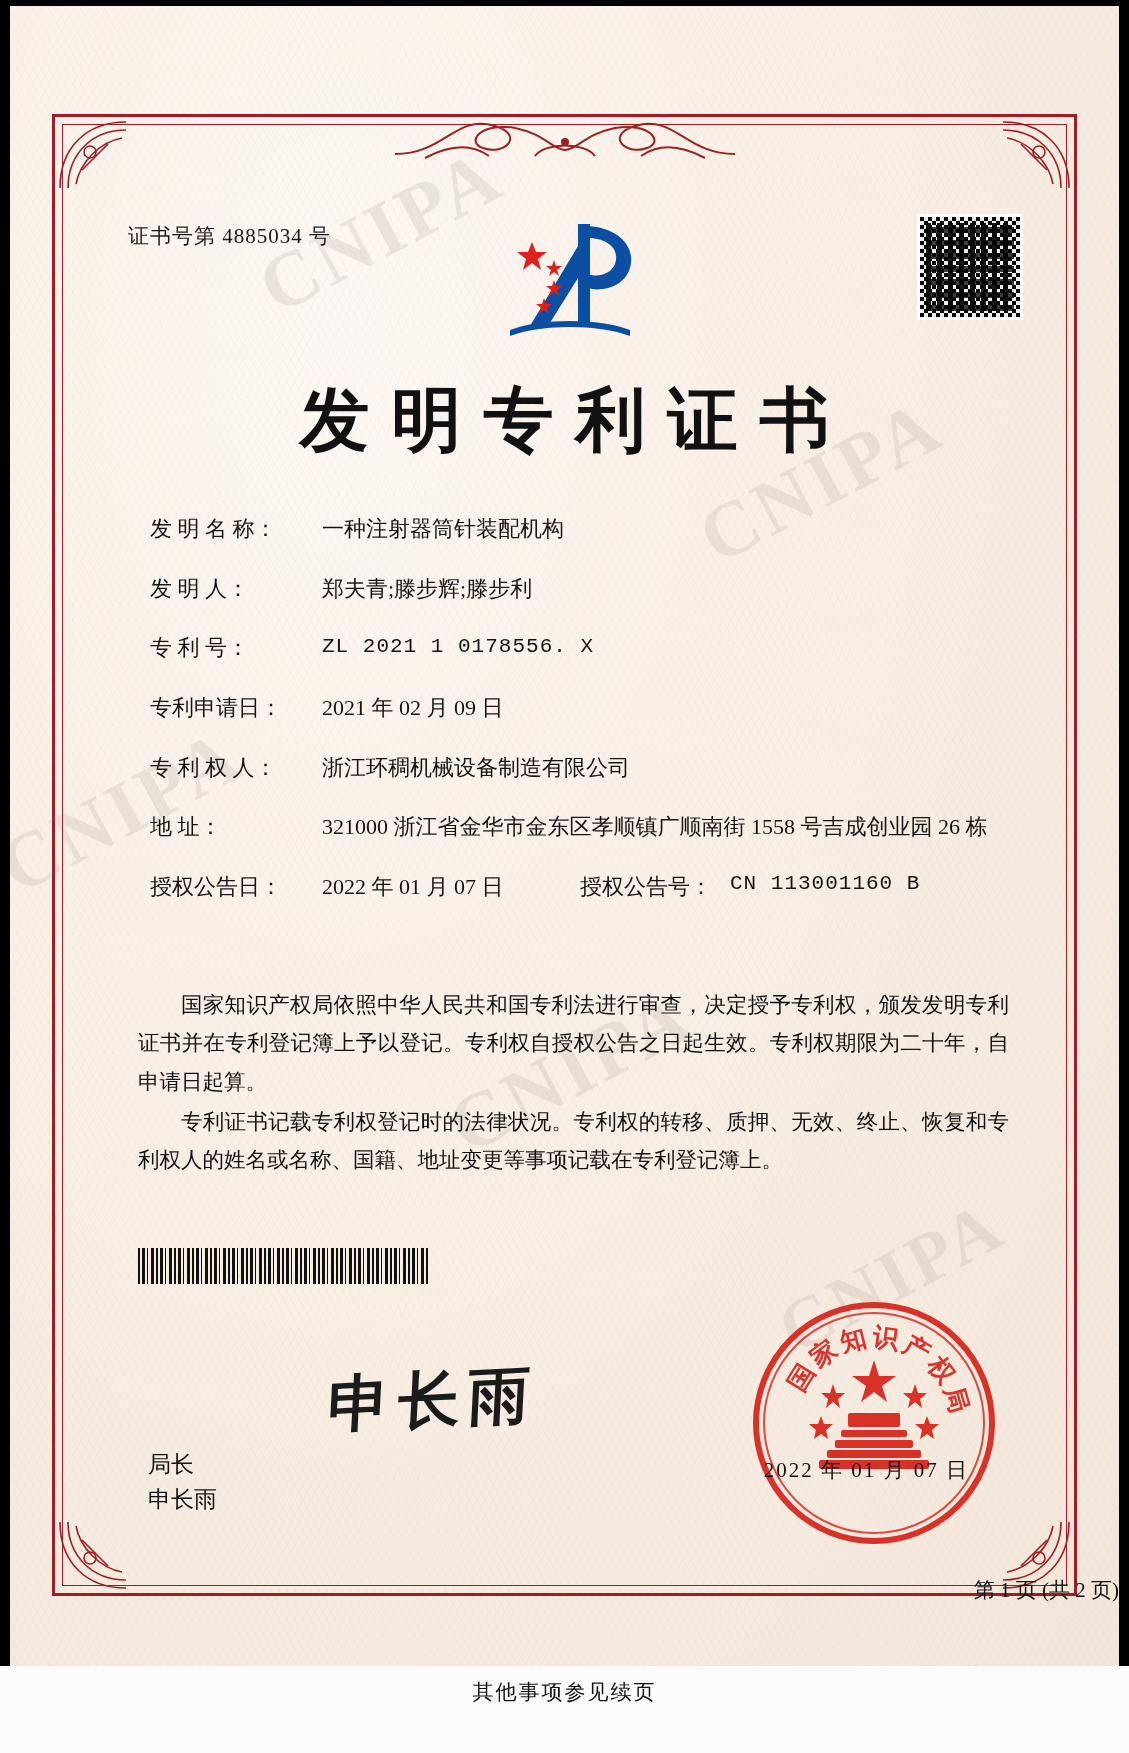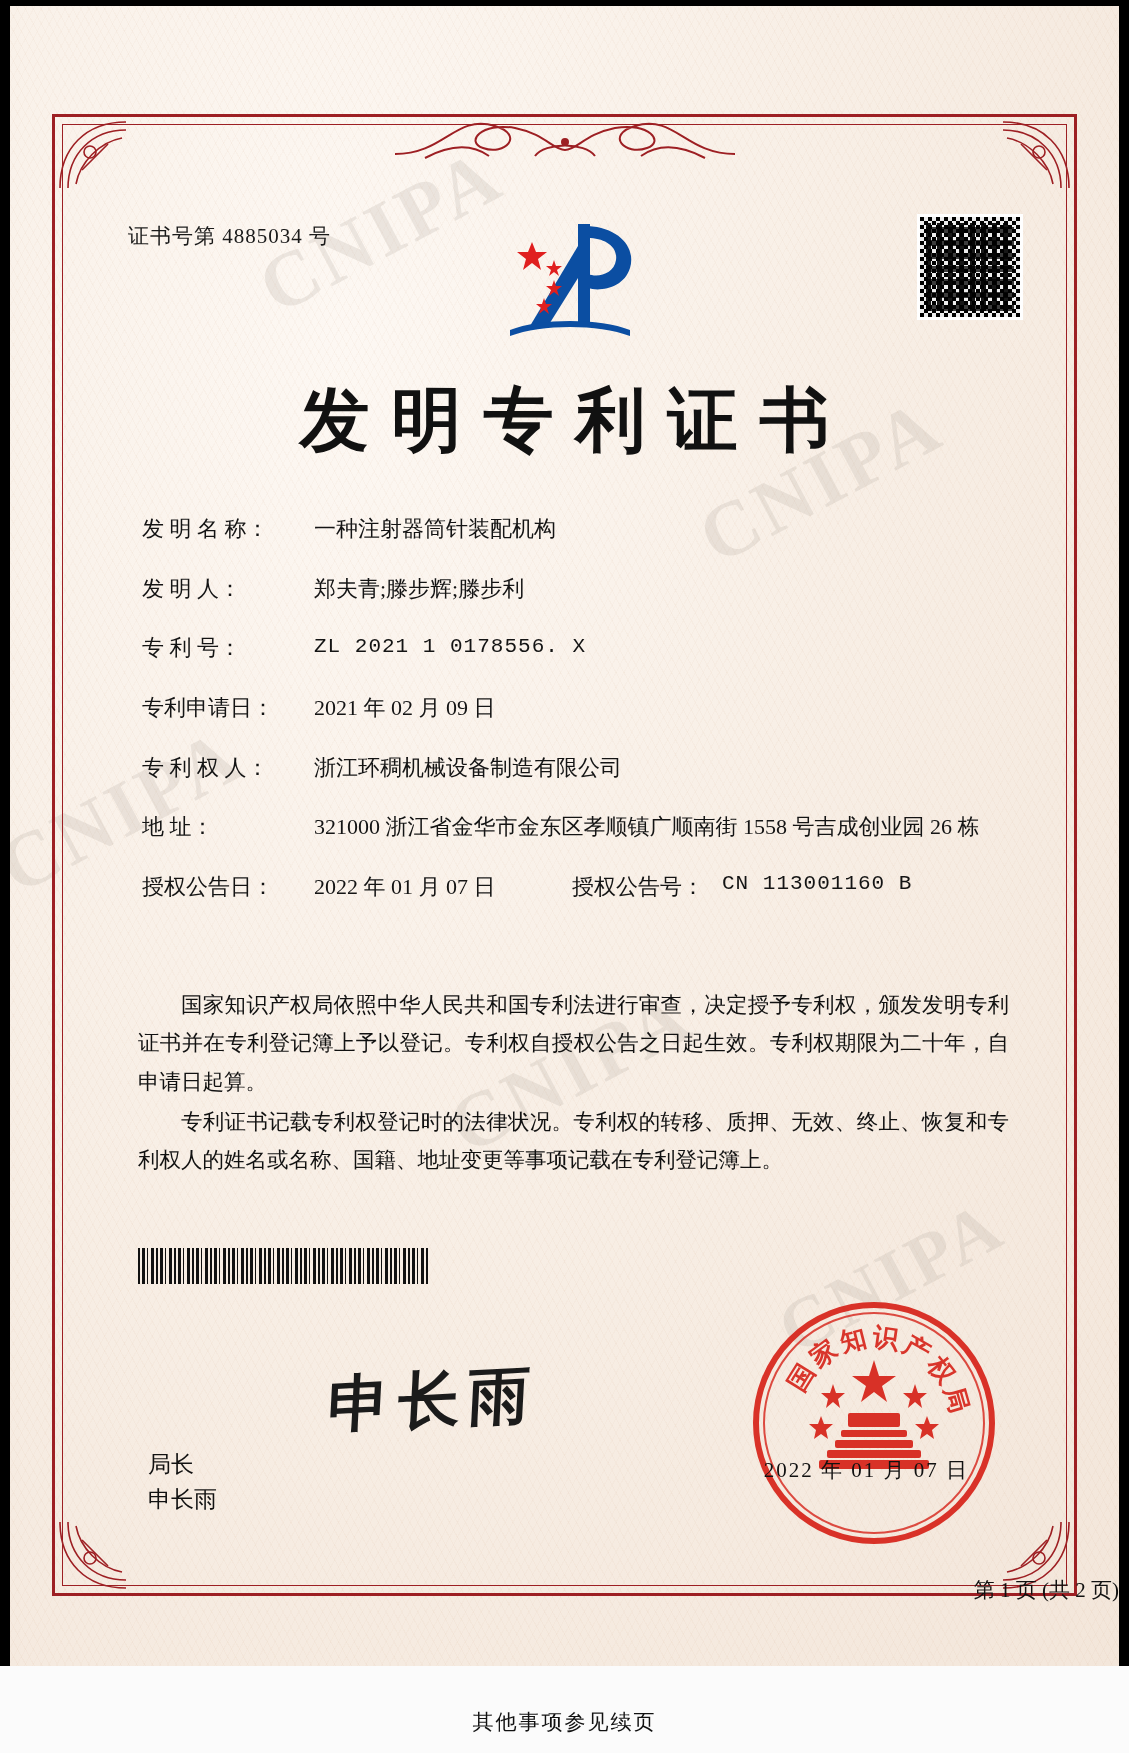--- a/index.html
+++ b/index.html
@@ -150,21 +150,21 @@
     font-size: 70px;
     font-weight: bold;
     letter-spacing: 22px;
     text-indent: 22px;
     color: #111;
     font-family: "Liberation Serif", "DejaVu Serif", serif;
   }
 
   .fields {
     position: absolute;
-    left: 132px;
+    left: 140px;
     top: 508px;
     right: 110px;
   }
   .field {
     display: flex;
     align-items: flex-start;
     margin-bottom: 30px;
     font-size: 22px;
     color: #141414;
     line-height: 1.35;
@@ -257,21 +257,20 @@
     color: #111;
   }
   .footer-note {
     position: absolute;
     left: 0; right: 0;
     top: 1678px;
     text-align: center;
     font-size: 21px;
     color: #111;
     letter-spacing: 2px;
-    margin-top: 30px;
   }
   .footer-strip {
     position: absolute;
     left: 0; right: 0;
     top: 1666px;
     height: 87px;
     background: #fbfbfb;
   }
 </style>
 </head>

